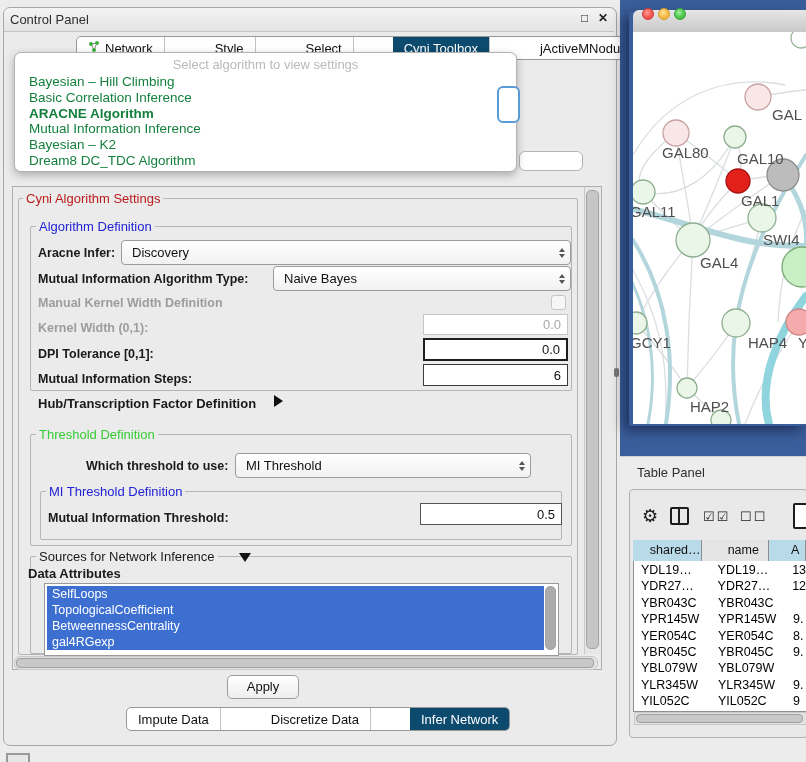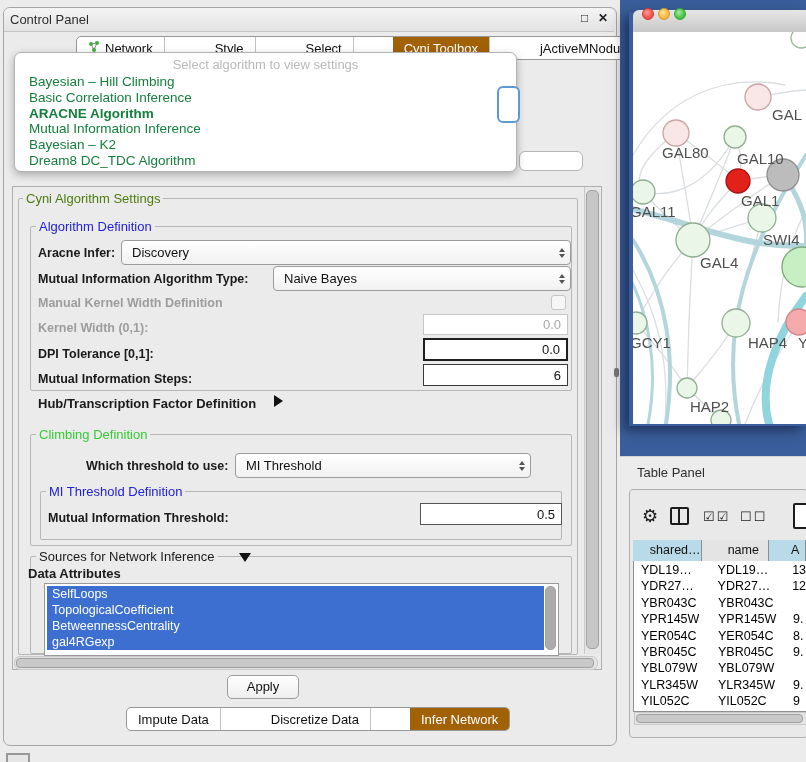--- a/index.html
+++ b/index.html
@@ -10,21 +10,21 @@
   
   .cp-bg{left:3px;top:7px;width:612px;height:737px;background:#ebebeb;border:1px solid #a6a6a6;border-radius:7px;}
   .cp-titlebar{left:4px;top:8px;width:610px;height:23px;background:linear-gradient(#f4f4f4,#e3e3e3);border-bottom:1px solid #c4c4c4;border-radius:6px 6px 0 0;}
   .cp-title{left:10px;top:12px;font-size:13px;color:#2e2e2e;}
   .winbtn{top:11px;font-size:12px;font-weight:bold;color:#222;cursor:default;}
 
   
   .tabbar{display:flex;height:22px;background:#fff;border:1px solid #979797;border-radius:5px;overflow:hidden;font-size:13px;color:#111;gap:39px;}
   .tabseg{display:flex;align-items:center;padding:0 11px;border-right:1px solid #c2c2c2;white-space:nowrap;}
   .tabseg:last-child{border-right:none;}
-  .tabseg.sel{background:#a16207;color:#fff;}
+  .tabseg.sel{background:#0c4a6e;color:#fff;}
   .tabseg svg{margin-right:5px;}
 
   
   .popup{left:14px;top:52px;width:501px;height:118px;background:#fff;border:1px solid #b2b2b2;border-radius:7px;box-shadow:0 3px 8px rgba(0,0,0,.28);z-index:30;}
   .popup-head{text-align:center;color:#b9b9b9;font-size:13px;padding-top:4px;height:17px;}
   .popup-item{font-size:13.5px;line-height:15.8px;padding-left:14px;color:#15803d;white-space:nowrap;}
   .popup-item.bold{font-weight:bold;}
   .combo-frag{left:497px;top:86px;width:19px;height:33px;background:#fff;border:2px solid #5b9bd5;border-radius:6px;z-index:31;}
   .white-frag{left:519px;top:151px;width:62px;height:18px;background:#fff;border:1px solid #b4b4b4;border-radius:6px;z-index:1;}
 
@@ -121,21 +121,21 @@
         <div class="popup-item bold">ARACNE Algorithm</div>
         <div class="popup-item">Mutual Information Inference</div>
         <div class="popup-item">Bayesian – K2</div>
         <div class="popup-item">Dream8 DC_TDC Algorithm</div>
       </div>
   </div>
 
   <div class="g settings-outer"></div>
 
   <div class="g grp" style="left:18px;top:198px;width:558px;height:455px;"></div>
-  <span class="g grp-label" style="left:23px;top:191px;color:#4d7c0f;">Cyni Algorithm Settings</span>
+  <span class="g grp-label" style="left:23px;top:191px;color:#b91c1c;">Cyni Algorithm Settings</span>
 
   <div class="g grp" style="left:30px;top:226px;width:540px;height:163px;"></div>
   <span class="g grp-label" style="left:36px;top:219px;color:#2121d8;">Algorithm Definition</span>
 
   <span class="g lbl" style="left:38px;top:246px;">Aracne Infer:</span>
   <div class="g combo" style="left:121px;top:240px;width:448px;height:23px;">
     <span class="ctext">Discovery</span>
     <span class="stepper">
         <span class="tri-up"></span>
         <span class="tri-dn"></span>
@@ -160,21 +160,21 @@
   <span class="g lbl" style="left:38px;top:347px;">DPI Tolerance [0,1]:</span>
   <input class="tfield" style="left: 423px; top: 338px; width: 145px; height: 23px; border: 2px solid rgb(31, 31, 31); color: rgb(17, 17, 17);" readonly="" value="0.0">
 
   <span class="g lbl" style="left:38px;top:372px;">Mutual Information Steps:</span>
   <input class="tfield" style="left: 423px; top: 364px; width: 145px; height: 22px; border: 1px solid rgb(58, 58, 58); color: rgb(17, 17, 17);" readonly="" value="6">
 
   <span class="g lbl" style="left:38px;top:396px;font-size:13px;">Hub/Transcription Factor Definition</span>
   <span class="g disclosure-r" style="left:274px;top:395px;"></span>
 
   <div class="g grp" style="left:30px;top:434px;width:540px;height:110px;"></div>
-  <span class="g grp-label" style="left:36px;top:427px;color:#35cc35;">Climbing Definition</span>
+  <span class="g grp-label" style="left:36px;top:427px;color:#35cc35;">Threshold Definition</span>
 
   <span class="g lbl" style="left:86px;top:459px;">Which threshold to use:</span>
   <div class="g combo" style="left:235px;top:453px;width:294px;height:23px;">
     <span class="ctext">MI Threshold</span>
     <span class="stepper">
         <span class="tri-up"></span>
         <span class="tri-dn"></span>
       </span>
   </div>
 

